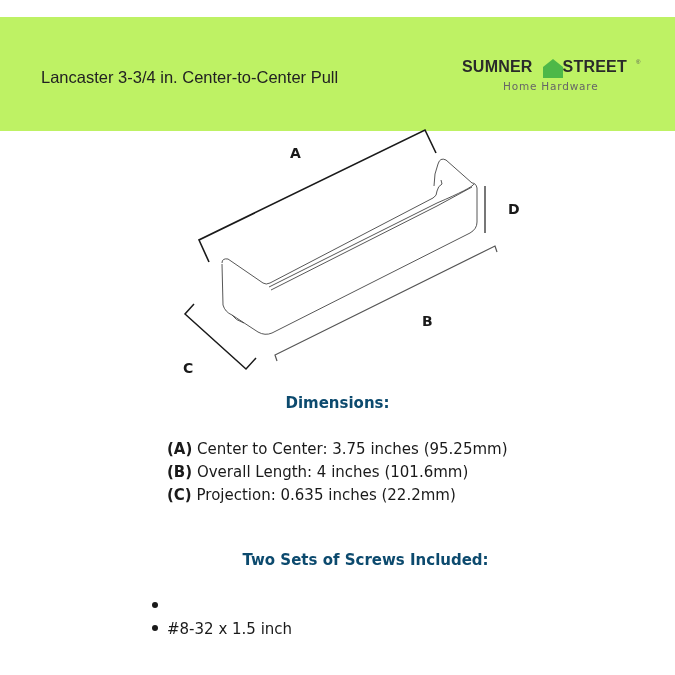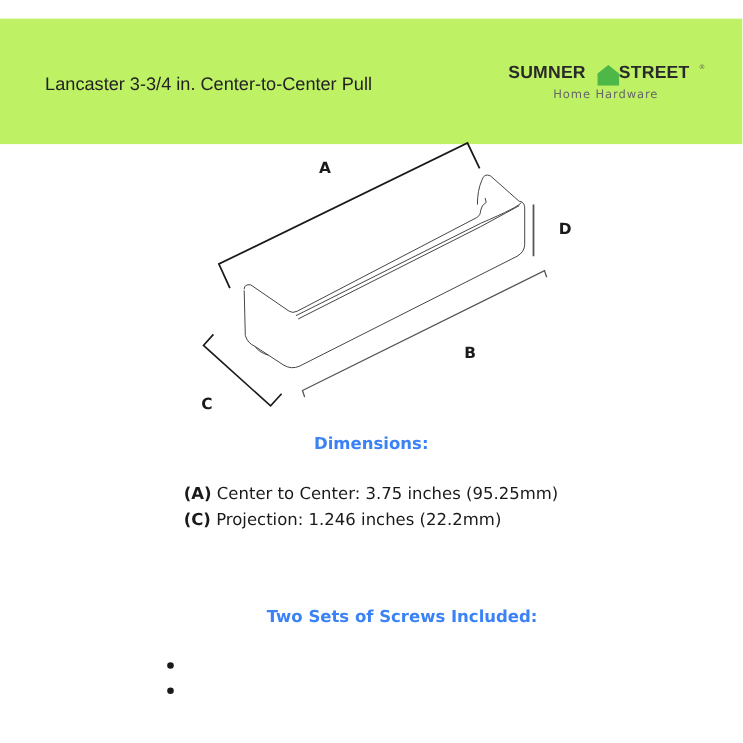--- a/index.html
+++ b/index.html
@@ -24,21 +24,21 @@
     .logo-house { position: absolute; left: 81px; top: 1px; width: 20px; height: 19px; }
     .logo-reg { position: absolute; left: 174px; top: 1px; font-size: 6px; color: #555; }
     .logo-sub {
       position: absolute; left: 41px; top: 22px; font-size: 10.5px; color: #666; letter-spacing: 0.8px;
       font-family: "DejaVu Sans", sans-serif;
     }
     .diagram { position: absolute; left: 0; top: 101px; width: 675px; height: 290px; }
     .lbl { position: absolute; font-weight: bold; font-size: 14px; color: #1a1a1a; font-family: "DejaVu Sans", sans-serif; }
     .sec-heading {
       position: absolute; left: 0; width: 675px; text-align: center; font-weight: bold; font-size: 15px;
-      font-family: "DejaVu Sans", sans-serif; color: #3b82f6;
+      font-family: "DejaVu Sans", sans-serif; color: #0c4a6e;
     }
     .dims { position: absolute; left: 141px; top: 438px; font-size: 15px; font-family: "DejaVu Sans", sans-serif; margin-left: 26px; }
     .dim-row { height: 23px; line-height: 23px; white-space: nowrap; }
     .dim-row b { font-weight: bold; }
     .screws { position: absolute; left: 152px; top: 595px; font-size: 15px; font-family: "DejaVu Sans", sans-serif; }
     .screw-row { height: 23px; line-height: 23px; white-space: nowrap; }
     .bullet { display: inline-block; width: 6px; height: 6px; border-radius: 50%; background: #1a1a1a; margin-right: 9px; vertical-align: middle; position: relative; top: -2px; }
   </style>
 </head>
 <body>
@@ -79,21 +79,22 @@
   <span class="lbl" style="left:290px;top:44px;">A</span>
   <span class="lbl" style="left:508px;top:100px;">D</span>
   <span class="lbl" style="left:422px;top:212px;">B</span>
   <span class="lbl" style="left:183px;top:259px;">C</span>
 </div>
 
 <div class="sec-heading" style="top:394px;">Dimensions:</div>
 
 <div class="dims">
   <div class="dim-row"><b>(A)</b> <span>Center to Center: 3.75 inches (95.25mm)</span></div>
-  <div class="dim-row"><b>(C)</b> <span>Projection: 1.246 inches (22.2mm)</span></div>
+  <div class="dim-row"><b>(B)</b> <span>Overall Length: 4 inches (101.6mm)</span></div>
+  <div class="dim-row"><b>(C)</b> <span>Projection: 0.635 inches (22.2mm)</span></div>
 </div>
 
 <div class="sec-heading" style="top:551px;padding-left:28px;">Two Sets of Screws Included:</div>
 
 <div class="screws">
   <div class="screw-row"><span class="bullet"></span></div>
-  <div class="screw-row"><span class="bullet"></span></div>
+  <div class="screw-row"><span class="bullet"></span><span>#8-32 x 1.5 inch</span></div>
 </div>
 
 </body></html>

